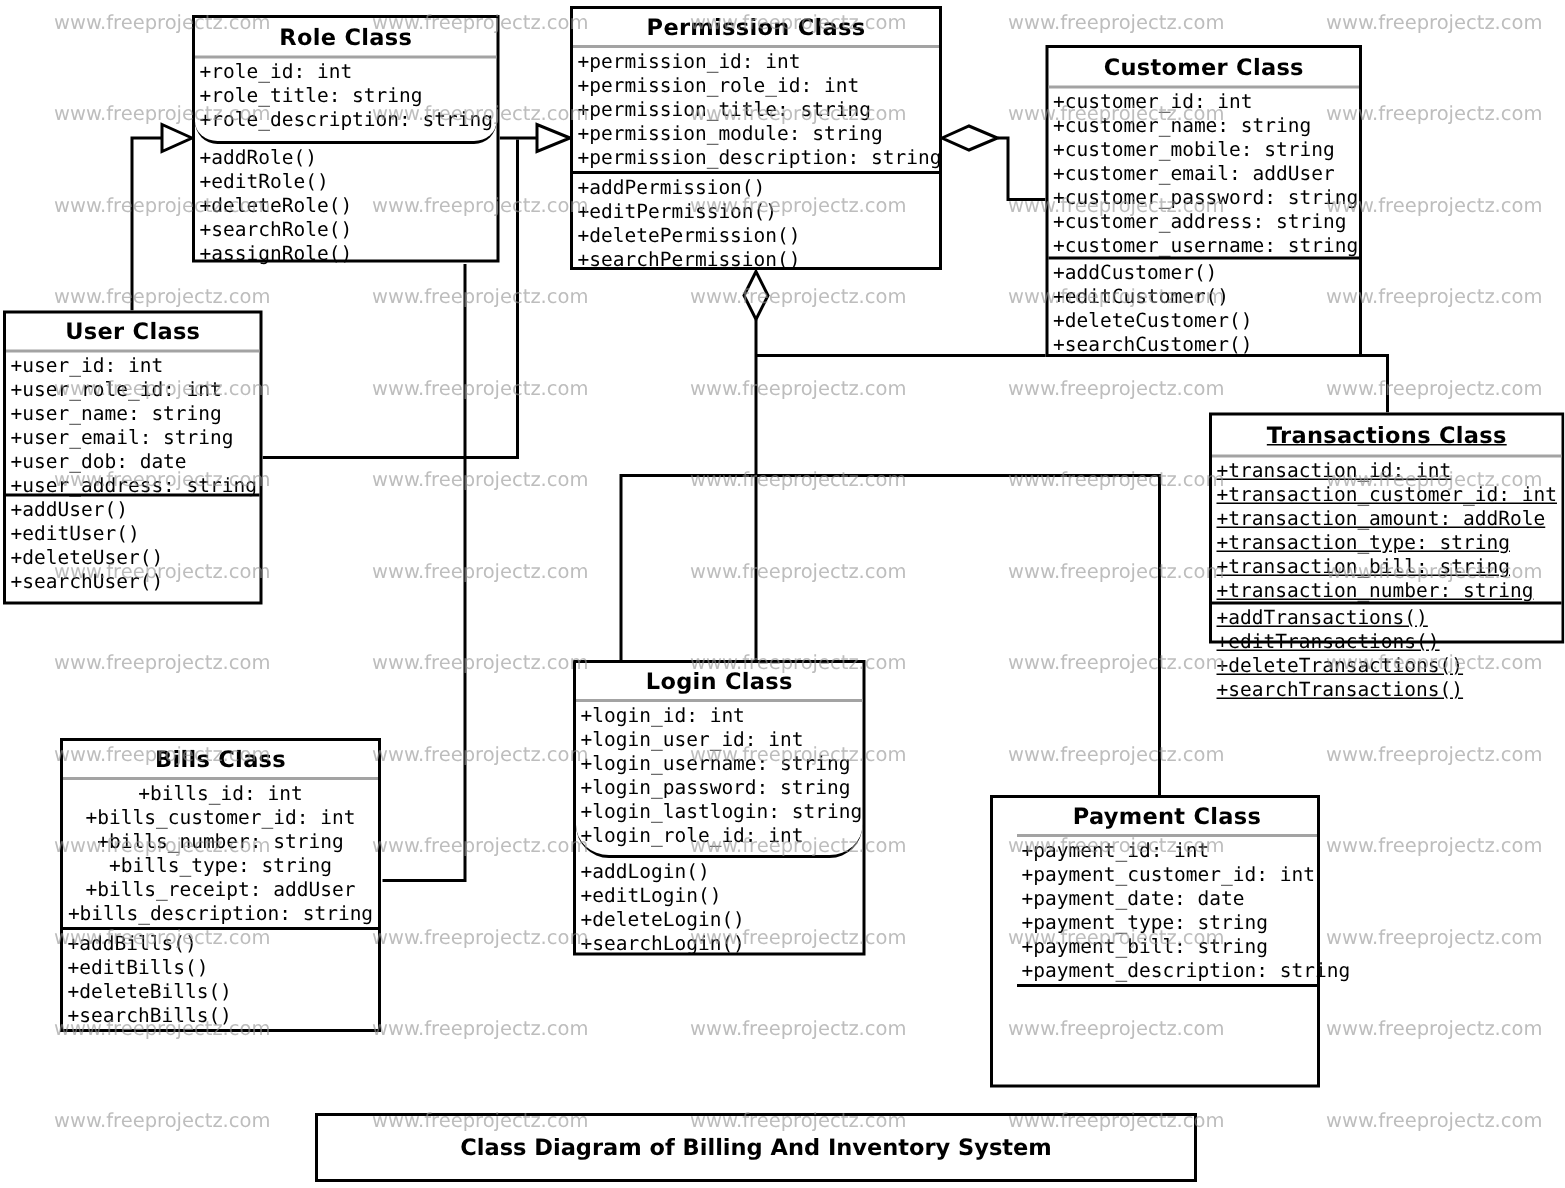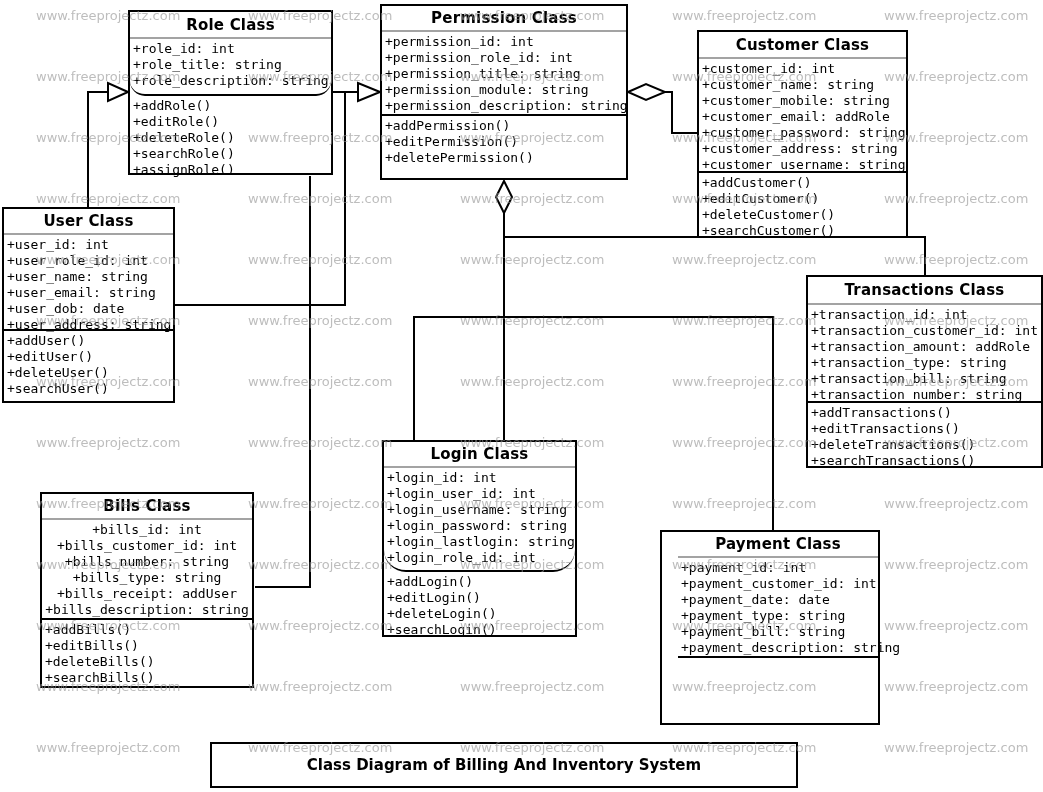--- a/index.html
+++ b/index.html
@@ -84,29 +84,30 @@
           <div class="uml-row">+permission_id: int</div>
           <div class="uml-row">+permission_role_id: int</div>
           <div class="uml-row">+permission_title: string</div>
           <div class="uml-row">+permission_module: string</div>
           <div class="uml-row">+permission_description: string</div>
         </div>
         <div class="uml-methods">
           <div class="uml-row">+addPermission()</div>
           <div class="uml-row">+editPermission()</div>
           <div class="uml-row">+deletePermission()</div>
+          <div class="uml-row">+searchPermission()</div>
         </div>
       </div>
       <div class="uml-class" style="left: 697px; top: 30px; width: 211px; height: 208px;">
         <div class="uml-title" style="height: 27px;">Customer Class</div>
         <div class="uml-attrs" style="height: 114px;">
           <div class="uml-row">+customer_id: int</div>
           <div class="uml-row">+customer_name: string</div>
           <div class="uml-row">+customer_mobile: string</div>
-          <div class="uml-row">+customer_email: addRole</div>
+          <div class="uml-row">+customer_email: addUser</div>
           <div class="uml-row">+customer_password: string</div>
           <div class="uml-row">+customer_address: string</div>
           <div class="uml-row">+customer_username: string</div>
         </div>
         <div class="uml-methods">
           <div class="uml-row">+addCustomer()</div>
           <div class="uml-row">+editCustomer()</div>
           <div class="uml-row">+deleteCustomer()</div>
           <div class="uml-row">+searchCustomer()</div>
         </div>
@@ -121,21 +122,21 @@
           <div class="uml-row">+user_dob: date</div>
           <div class="uml-row">+user_address: string</div>
         </div>
         <div class="uml-methods">
           <div class="uml-row">+addUser()</div>
           <div class="uml-row">+editUser()</div>
           <div class="uml-row">+deleteUser()</div>
           <div class="uml-row">+searchUser()</div>
         </div>
       </div>
-      <div class="uml-class" style="left: 806px; top: 275px; width: 237px; height: 193px;">
+      <div class="uml-class" style="left: 806px; top: 275px; width: 237px; height: 154px; text-decoration: underline;">
         <div class="uml-title" style="height: 28px;">Transactions Class</div>
         <div class="uml-attrs" style="height: 98px;">
           <div class="uml-row">+transaction_id: int</div>
           <div class="uml-row">+transaction_customer_id: int</div>
           <div class="uml-row">+transaction_amount: addRole</div>
           <div class="uml-row">+transaction_type: string</div>
           <div class="uml-row">+transaction_bill: string</div>
           <div class="uml-row">+transaction_number: string</div>
         </div>
         <div class="uml-methods">

